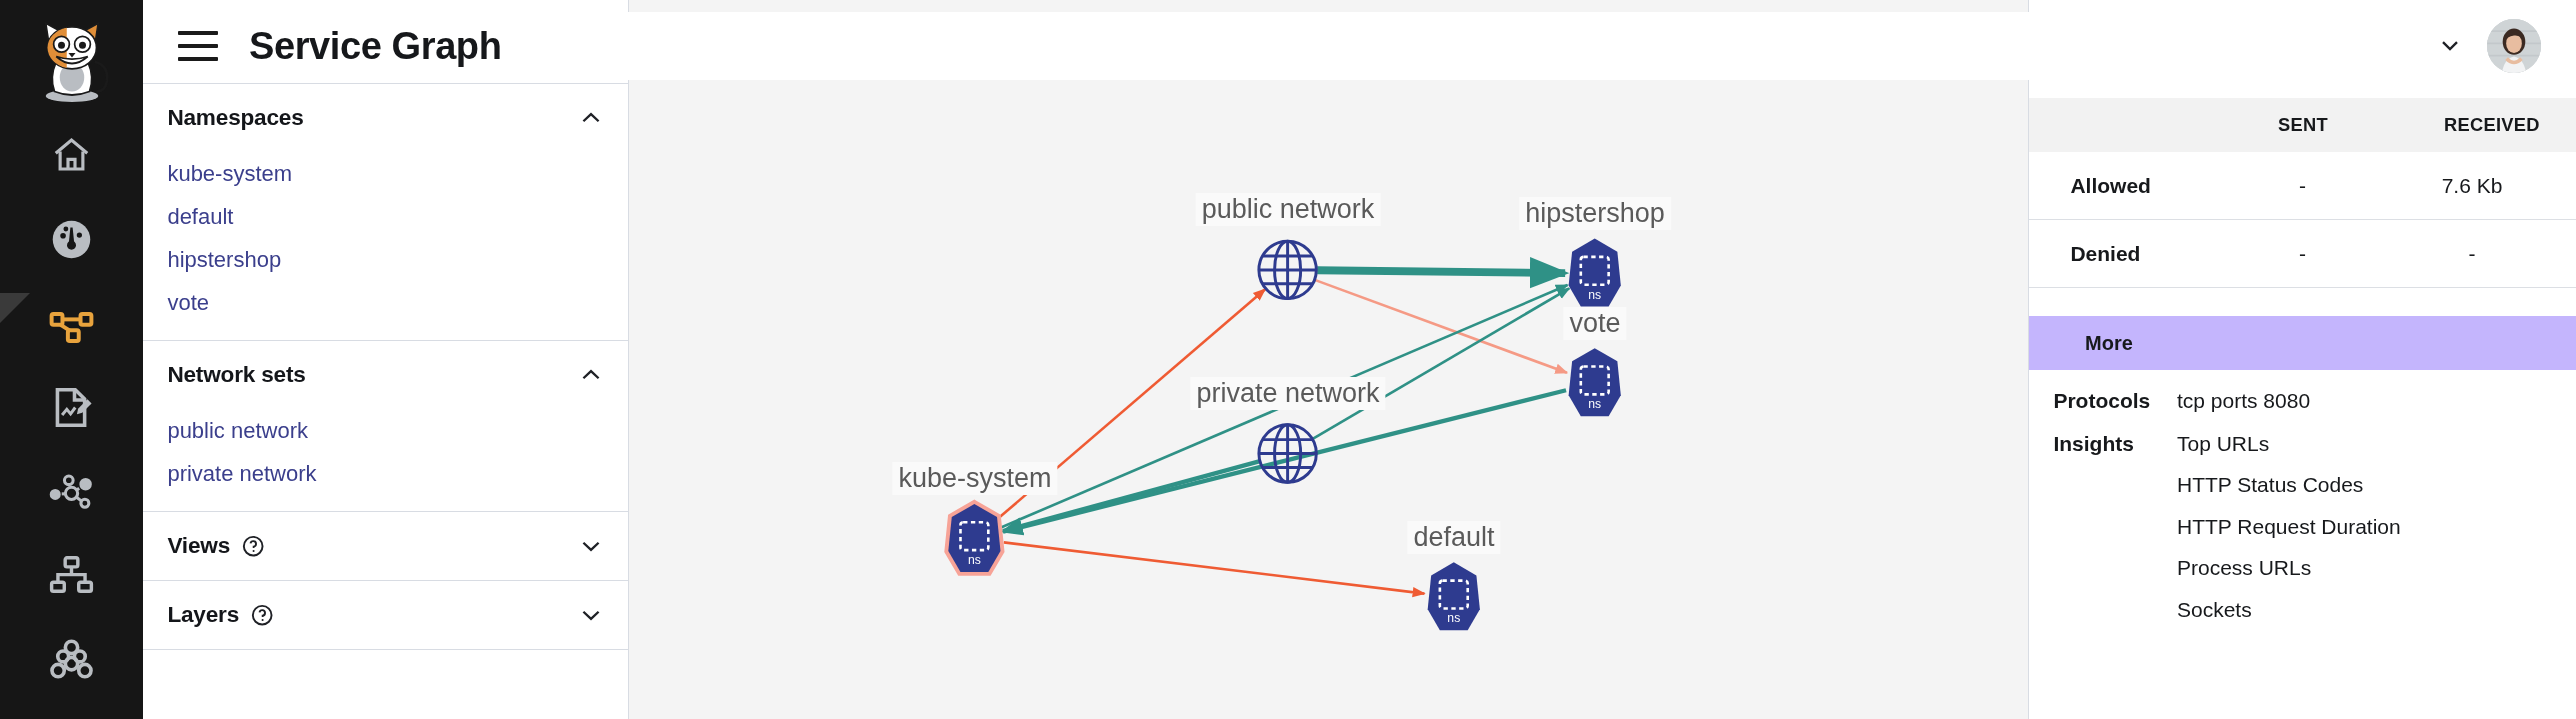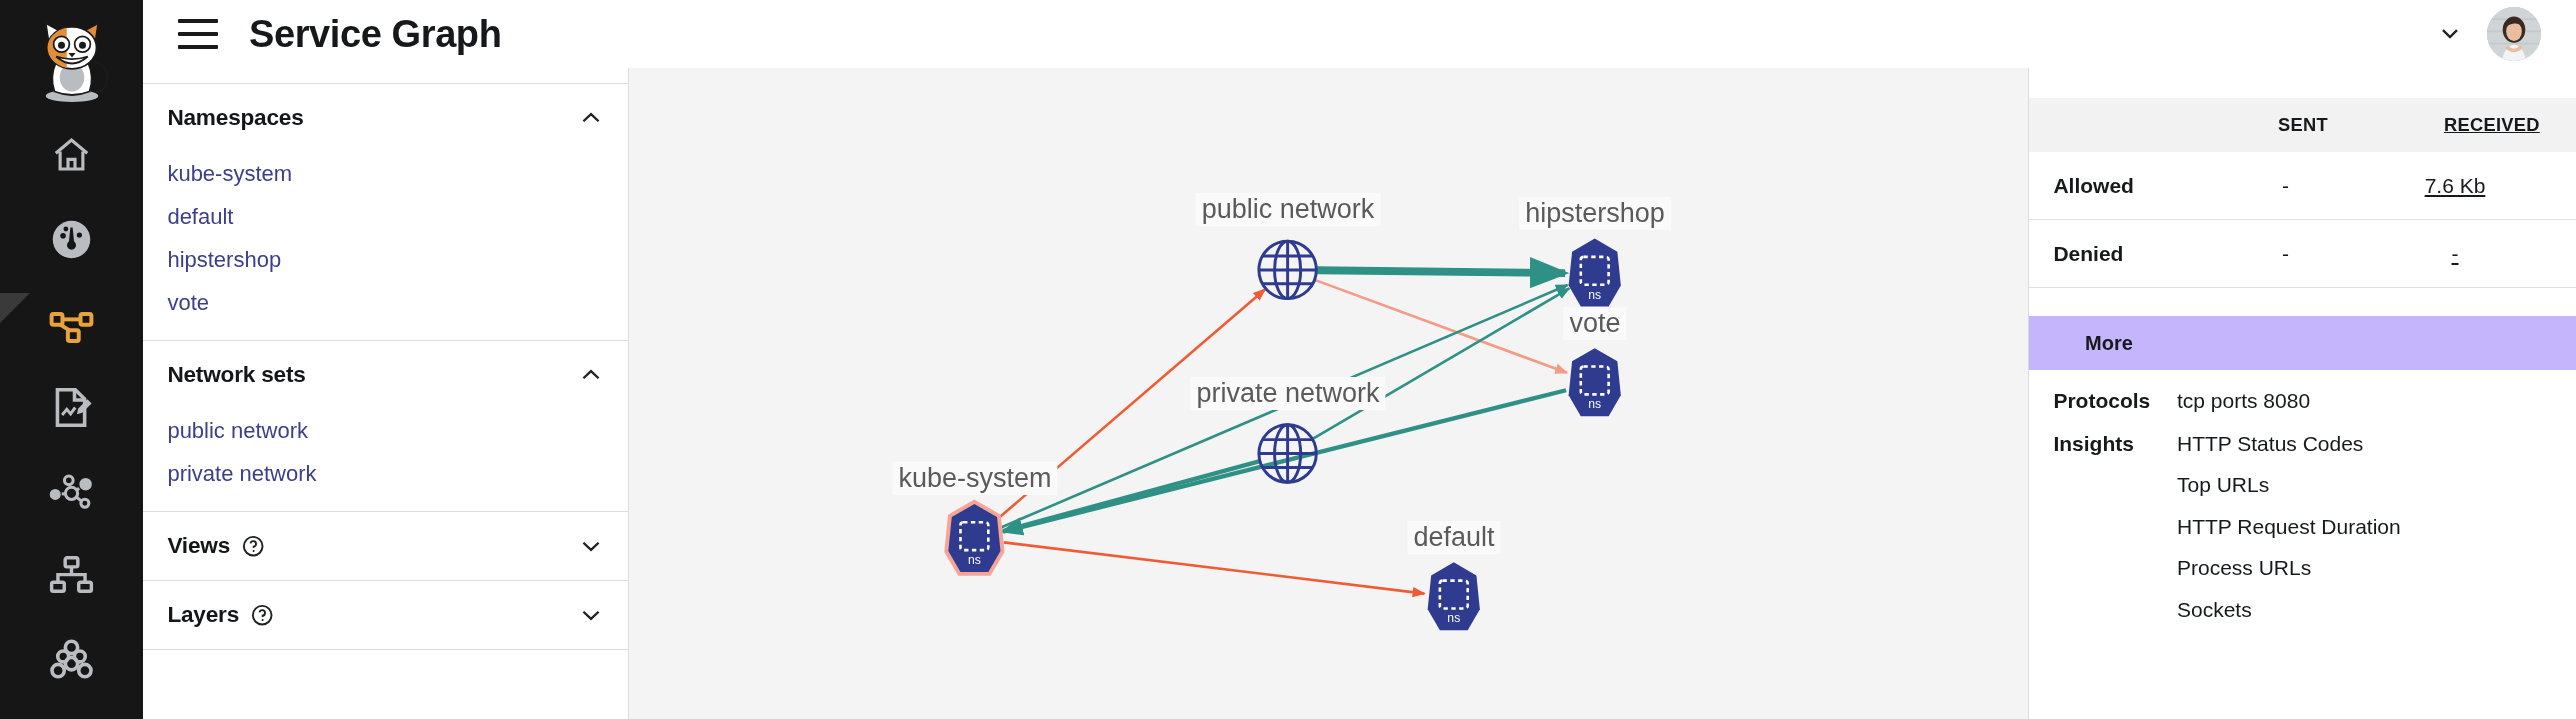--- a/index.html
+++ b/index.html
@@ -46,34 +46,34 @@
              padding:0.9px 6.1px;white-space:nowrap;transform:translateX(-50%);}
 
   
   .rightpanel{width:547px;flex:0 0 547px;background:#fff;display:flex;flex-direction:column;}
   .rp-head{height:98px;display:flex;align-items:center;padding:0 26px;gap:19px;}
   .rp-title{font-size:30px;color:#17191c;display:flex;align-items:center;gap:3.5px;white-space:nowrap;}
   .rp-sep{color:#2e8b7d;font-size:26px;}
   .rp-tablehead{background:#f2f2f2;height:54px;display:flex;align-items:center;gap:25px;}
   .c1{width:174px;padding-left:24.4px;}
   .c2{width:165px;text-align:center;}
-  .c3{width:174px;text-align:center;text-decoration:underline;}
+  .c3{width:174px;text-align:center;}
   .th{font-size:18.3px;font-weight:bold;color:#17191c;letter-spacing:0.3px;}
-  .rp-row{height:68px;display:flex;align-items:center;border-bottom:0.9px solid #dcdfe4;}
+  .rp-row{height:68px;display:flex;align-items:center;border-bottom:0.9px solid #dcdfe4;justify-content:center;}
   .rk{font-size:21px;font-weight:bold;color:#17191c;}
   .rv{font-size:21px;color:#17191c;}
   .rp-more{background:#c4b5fd;height:54px;display:flex;align-items:center;margin-top:28px;}
   .rp-more .lbl{font-size:20px;font-weight:bold;color:#17191c;padding-left:56px;}
   .kvrow{display:flex;padding:19px 0 0 0;}
   .kvkey{width:148px;padding-left:24.4px;font-size:21px;font-weight:bold;color:#17191c;}
   .kvval{font-size:21px;color:#17191c;}
   .insight{font-size:21px;color:#17191c;padding-bottom:17.4px;cursor:pointer;}
 
   
-  .topbar{position:absolute;top:0;left:143px;right:0;height:68px;background:#fff;
+  .topbar{position:absolute;top:12px;left:143px;right:0;height:68px;background:#fff;
           display:flex;align-items:center;z-index:9;}
   .burger{width:40px;height:31px;margin-left:35px;display:flex;flex-direction:column;
           justify-content:space-between;cursor:pointer;}
   .burger span{display:block;height:4.4px;background:#1a1a1a;border-radius:0.9px;}
   .apptitle{font-size:38px;font-weight:bold;color:#16181b;margin-left:31px;letter-spacing:-0.4px;}
   .tb-right{margin-left:auto;display:flex;align-items:center;gap:22.6px;padding-right:35px;}
   .cluster{font-size:26px;color:#17191c;cursor:pointer;}
   .avatar{width:54px;height:54px;border-radius:50%;overflow:hidden;background:#c9cfd4;cursor:pointer;}
 </style>
 </head>
@@ -380,22 +380,22 @@
     </div>
 
     <div class="kvrow">
       <span class="kvkey">Protocols</span>
       <span class="kvval">tcp ports 8080</span>
     </div>
 
     <div class="kvrow">
       <span class="kvkey">Insights</span>
       <span>
+        <div class="insight">Top URLs</div>
         <div class="insight">HTTP Status Codes</div>
-        <div class="insight">Top URLs</div>
         <div class="insight">HTTP Request Duration</div>
         <div class="insight">Process URLs</div>
         <div class="insight">Sockets</div>
       </span>
     </div>
   </div>
 
   <div class="topbar">
     <div class="burger">
       <span></span>

